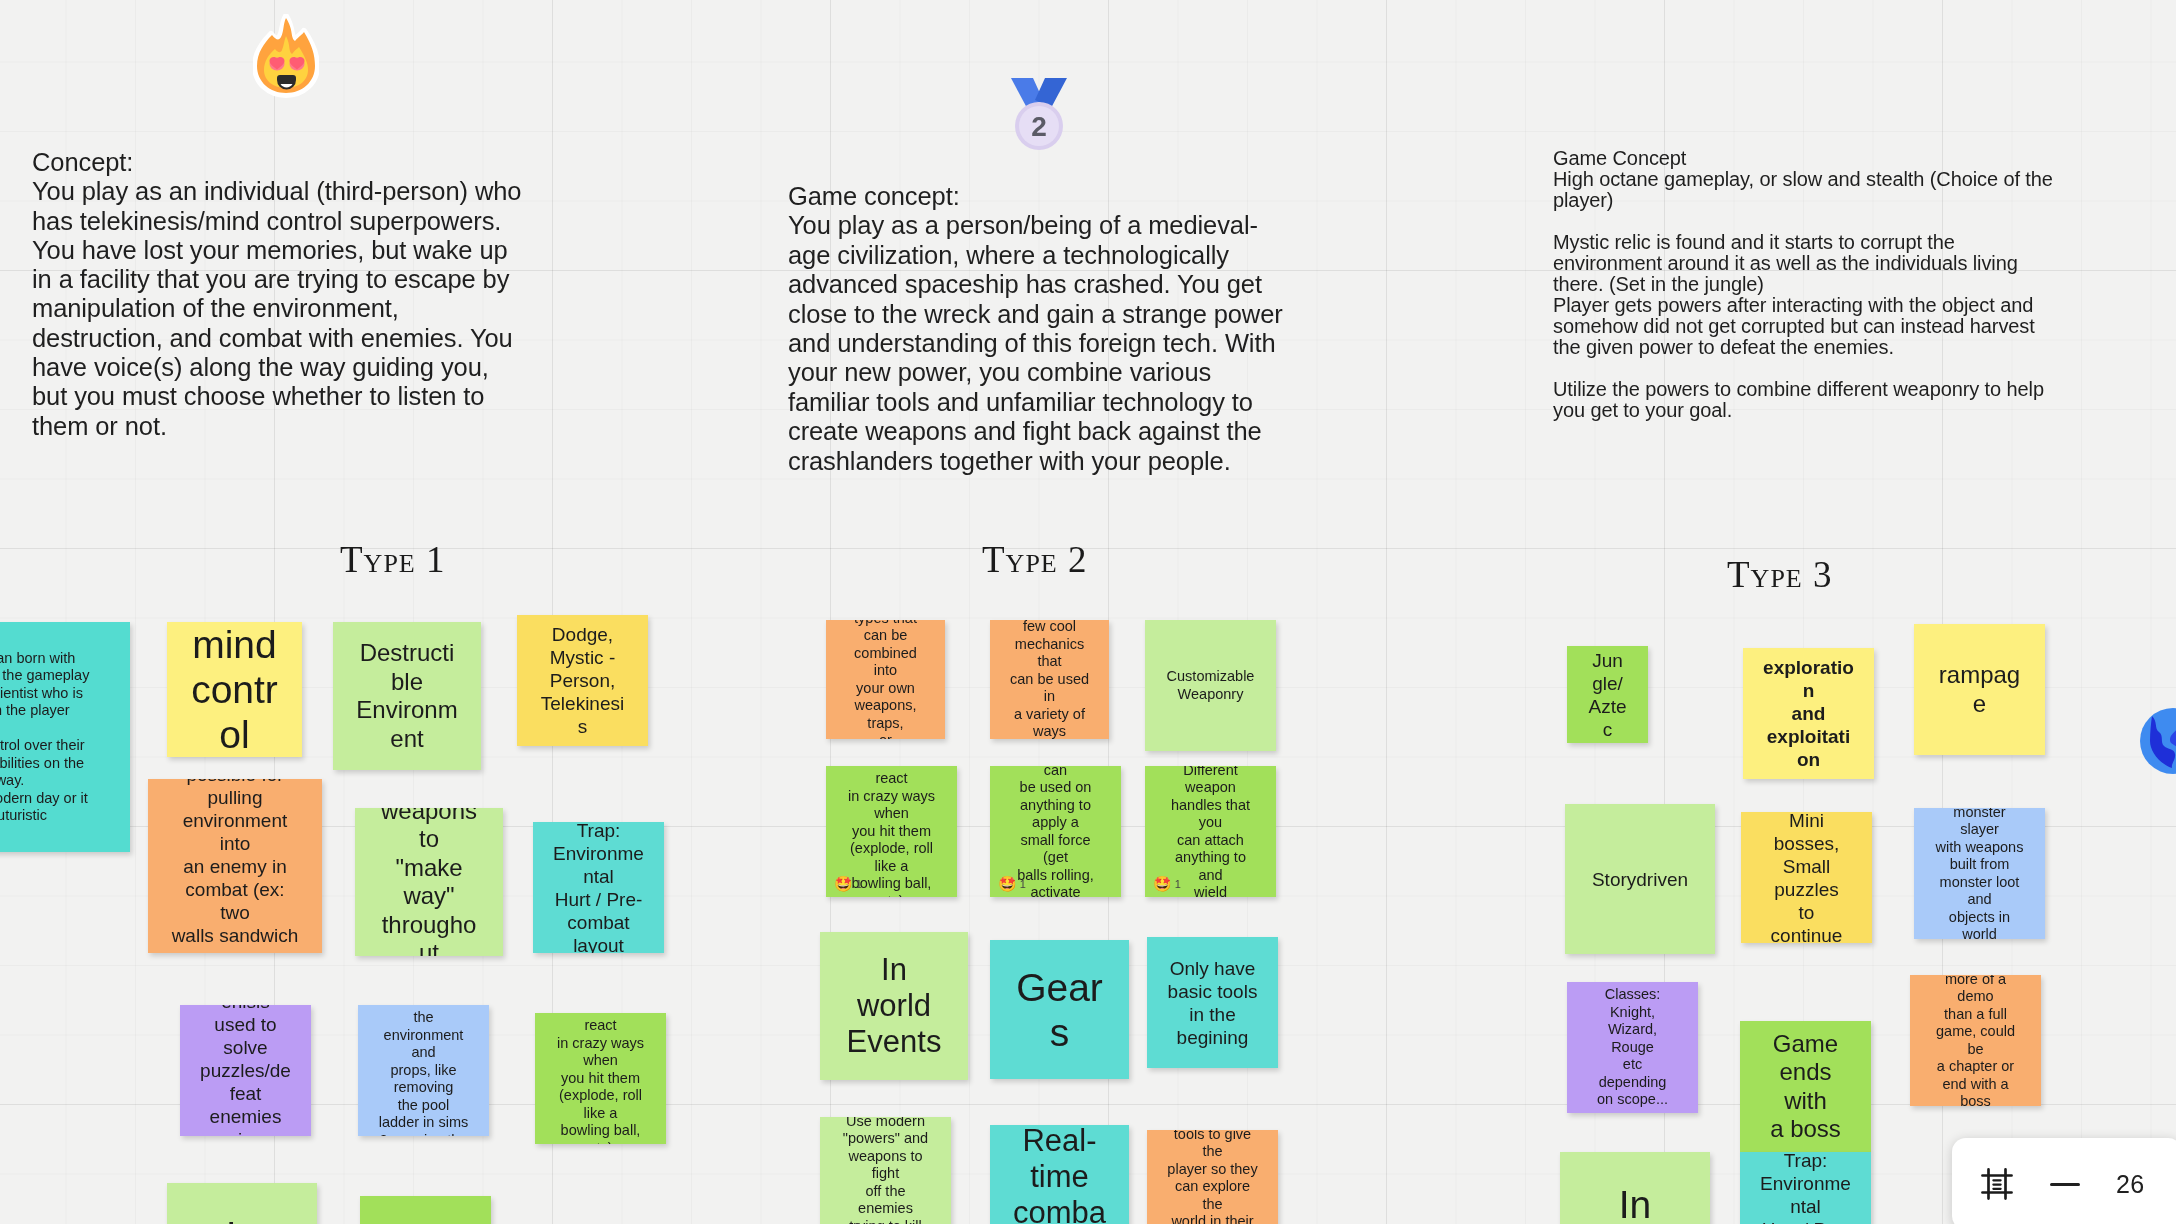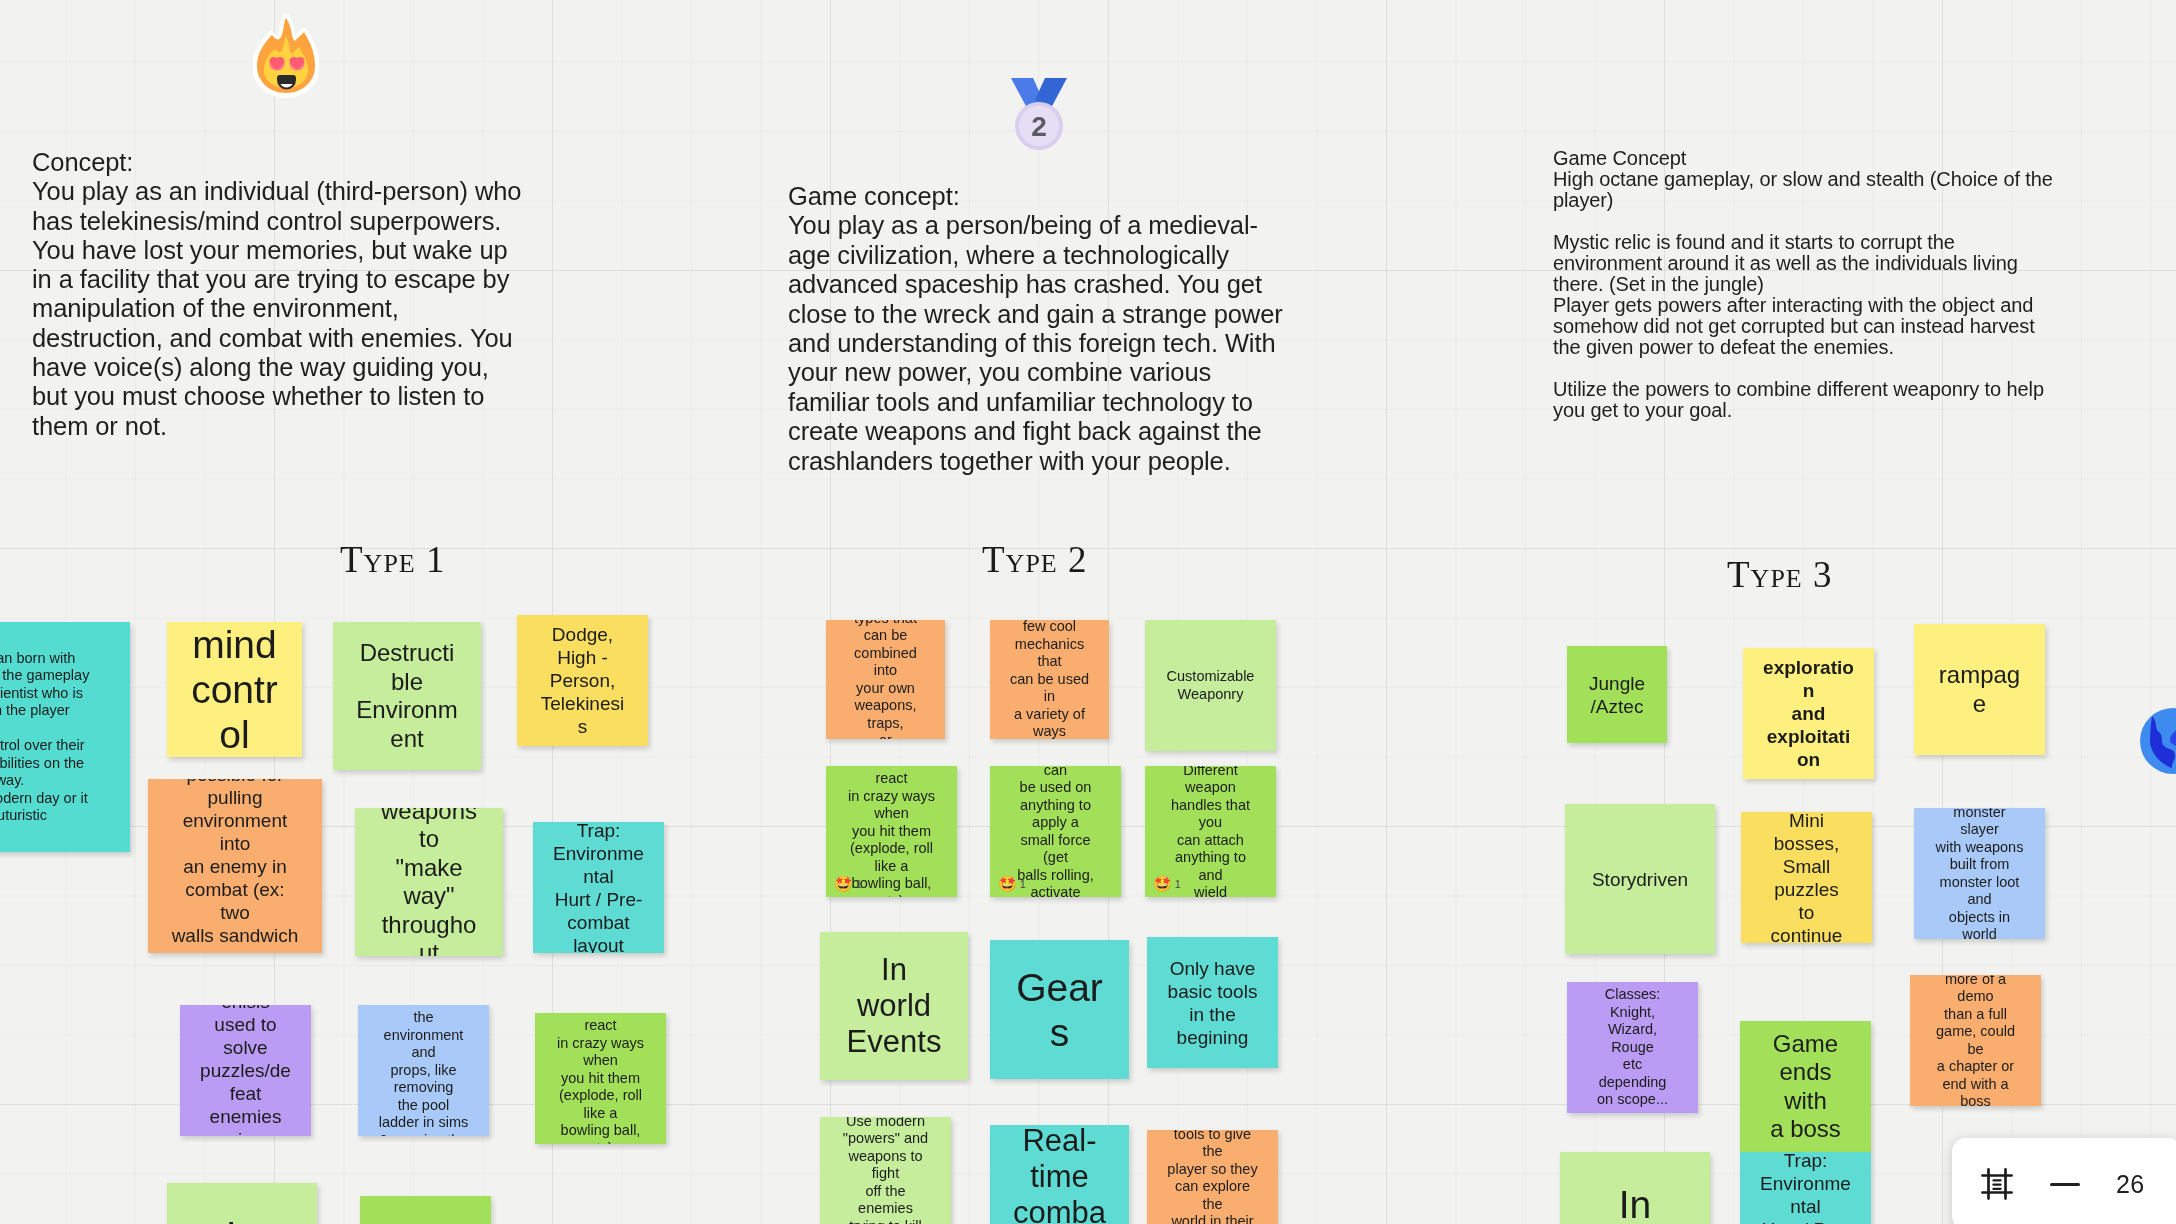--- a/index.html
+++ b/index.html
@@ -205,21 +205,21 @@
       <div class="note xxl" id="note-mind-control" style="left: 167px; top: 622px; width: 135px; height: 135px; background: rgb(253, 240, 127);">
         <div class="txt">mind
 control</div>
       </div>
       <div class="note lg" id="note-destructible-environment" style="left: 333px; top: 622px; width: 148px; height: 148px; background: rgb(197, 237, 156);">
         <div class="txt">Destructible
 Environment</div>
       </div>
       <div class="note md" id="note-dodge-third-person" style="left: 517px; top: 615px; width: 131px; height: 131px; background: rgb(250, 222, 96);">
         <div class="txt">Dodge,
-High -
+Mystic -
 Person,
 Telekinesis</div>
       </div>
       <div class="note md" id="note-telekinesis-pulling" style="left: 148px; top: 779px; width: 174px; height: 174px; background: rgb(249, 174, 111);">
         <div class="txt">telekinesis also
 possible for pulling
 environment into
 an enemy in
 combat (ex: two
 walls sandwich an
@@ -344,21 +344,21 @@
         <div class="txt">Real-time
 combat ?</div>
       </div>
       <div class="note sm" id="note-tools-to-give-player" style="left: 1147px; top: 1130px; width: 131px; height: 131px; background: rgb(249, 174, 111);">
         <div class="txt">tools to give the
 player so they
 can explore the
 world in their
 creative own way</div>
       </div>
-      <div class="note md" id="note-jungle-aztec" style="left: 1567px; top: 646px; width: 100px; height: 97px; background: rgb(162, 224, 90);">
+      <div class="note md" id="note-jungle-aztec" style="left: 1567px; top: 646px; width: 81px; height: 97px; background: rgb(162, 224, 90);">
         <div class="txt">Jungle/Aztec</div>
       </div>
       <div class="note md" id="note-exploration-exploitation" style="left: 1743px; top: 648px; width: 131px; height: 131px; background: rgb(253, 240, 127); font-weight: bold;">
         <div class="txt">exploration
 and
 exploitation</div>
       </div>
       <div class="note lg" id="note-rampage" style="left: 1914px; top: 624px; width: 131px; height: 131px; background: rgb(253, 240, 127);">
         <div class="txt">rampage</div>
       </div>

